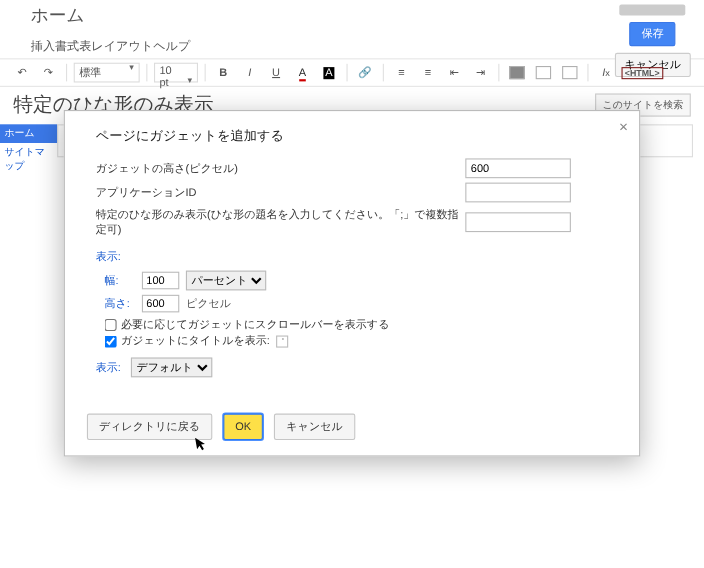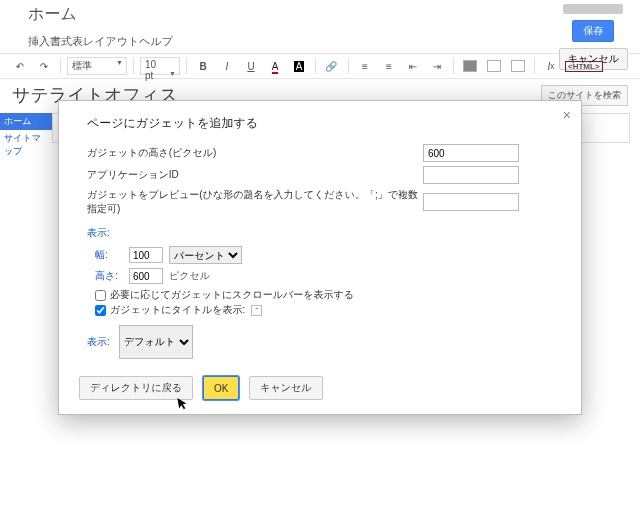--- a/index.html
+++ b/index.html
@@ -56,21 +56,21 @@
   .sub-row input[type=text]{ border:1px solid #bbb; height:16px; width:34px; padding:0 3px; font-size:10px;}
   .sub-row select{ border:1px solid #bbb; height:18px; font-size:10px;}
   .unit { color: #555; }
 
   .chk-row { margin-left: 8px; display: flex; align-items:center; gap:4px; font-size:10px; margin-bottom:1px;}
   .chk-row input{width:11px;height:11px;}
   .inline-field{border:1px solid #bbb;height:16px;width:130px;padding:0 3px;font-size:10px;margin-left:2px;}
 
   .display-row { display:flex; align-items:center; gap:4px; margin-top:8px; font-size:10px;}
   .display-row .slabel{color:#15c;width:28px;margin-left:0;}
-  .display-row select{border:1px solid #bbb;height:34px;font-size:10px;font-family:Liberation Mono, monospace;}
+  .display-row select{border:1px solid #bbb;height:18px;font-size:10px;}
 
   .dialog-footer { position:absolute; left:20px; bottom:14px; display:flex; gap:10px; }
   .d-btn { border:1px solid #c6c6c6; background:#f5f5f5; font-size:10px; padding:4px 10px; cursor:pointer; border-radius:2px;color:#333;}
   .d-btn.primary { border:1px solid #3079ed; background:#fde047; color:#333; box-shadow: 0 0 0 1px #4d90fe;}
   
   .cursor-arrow{position:absolute;left:178px;top:397px;font-size:12px;color:#000;pointer-events:none;transform:rotate(-10deg);}
   .cursor-arrow svg{width:12px;height:14px;}
 </style>
 </head>
 <body>
@@ -132,21 +132,21 @@
     </div>
   <div class="t-sep"></div>
   <div class="t-btn">
       <i>I</i>
       <sub>x</sub>
     </div>
   <div class="html-tag">&lt;HTML&gt;</div>
 </div>
 
 <div class="doc-title">
-  <span>サテライトオフィス</span>
+  <span>特定のひな形のみ表示</span>
   <span class="search-site">このサイトを検索</span>
 </div>
 
 <div class="body-area">
   <div class="sidebar">
     <div class="side-item active">ホーム</div>
     <div class="side-item">サイトマップ</div>
   </div>
   <div class="main-content"></div>
 </div>
@@ -158,21 +158,21 @@
 
     <div class="form-row">
       <div class="label">ガジェットの高さ(ピクセル)</div>
       <input type="text" class="field field-wide" value="600" style="">
     </div>
     <div class="form-row">
       <div class="label">アプリケーションID</div>
       <input type="text" class="field field-wide" value="" style="">
     </div>
     <div class="form-row">
-      <div class="label">ガジェットをプレビュー(ひな形の題名を入力してください。「;」で複数指定可)</div>
+      <div class="label">特定のひな形のみ表示(ひな形の題名を入力してください。「;」で複数指定可)</div>
       <input type="text" class="field field-wide" value="" style="">
     </div>
 
     <div class="section-label">表示:</div>
 
     <div class="sub-row">
       <div class="slabel">幅:</div>
       <input type="text" value="100" style="">
       <select>
         <option>パーセント</option>

